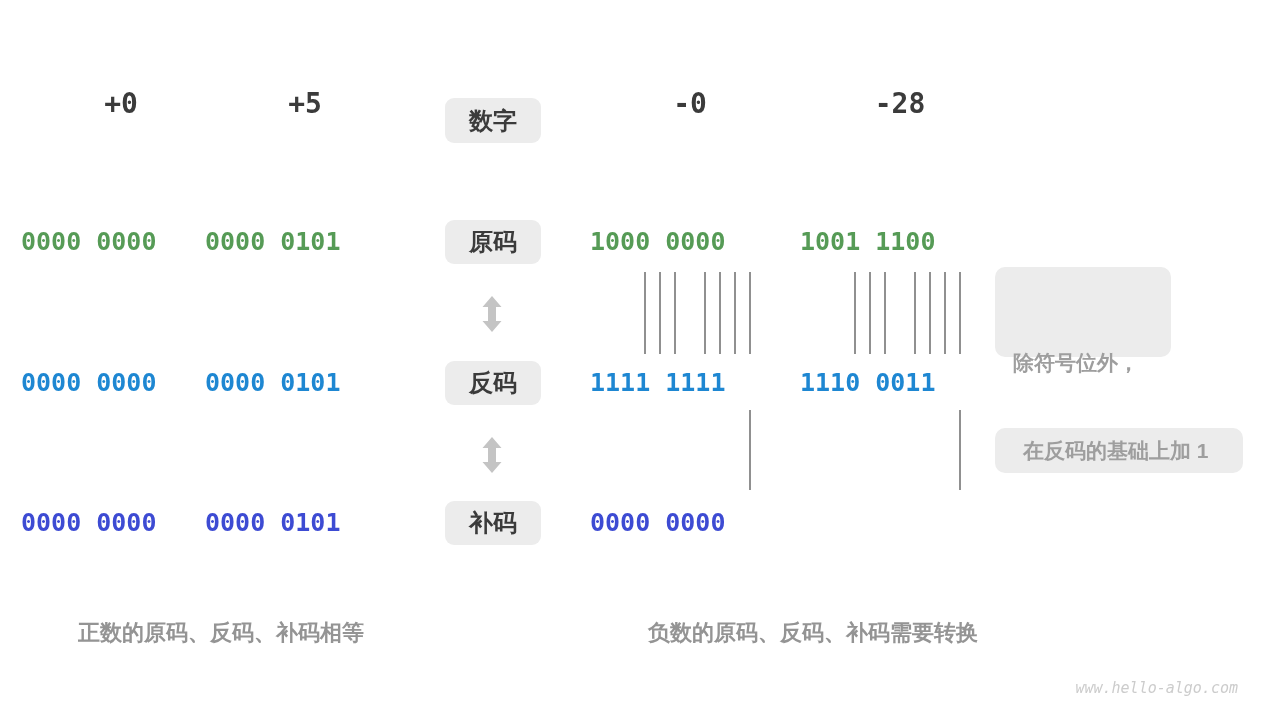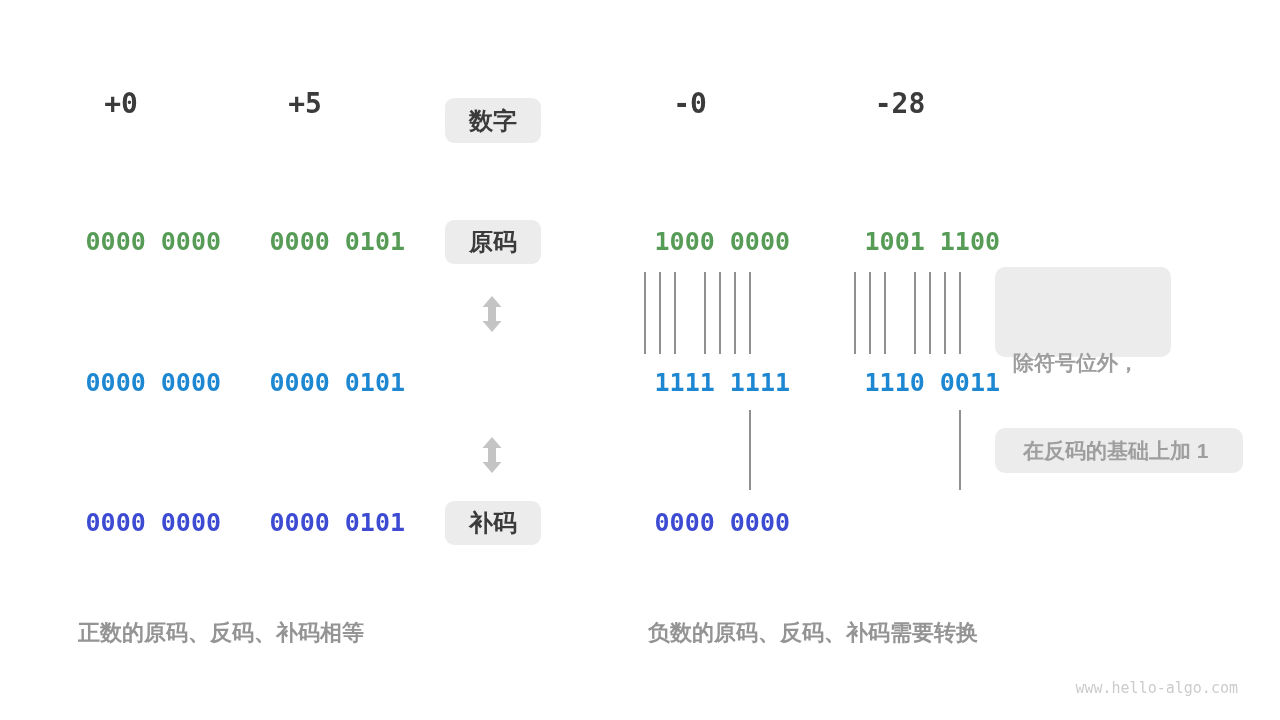--- a/index.html
+++ b/index.html
@@ -8,21 +8,21 @@
   .canvas { position: relative; width: 1280px; height: 720px; background: #ffffff; overflow: hidden; }
 
   
   .num-header {
     position: absolute; top: 86px; height: 36px; line-height: 36px; width: 200px;
     text-align: center; font-family: "DejaVu Sans Mono", monospace;
     font-weight: 700; font-size: 28px; color: var(--text-dark, #3b3b3b);
   }
   .bin {
     position: absolute; height: 32px; line-height: 32px; width: 200px;
-    text-align: right; font-family: "DejaVu Sans Mono", monospace;
+    text-align: left; font-family: "DejaVu Sans Mono", monospace;
     font-weight: 600; font-size: 25px; white-space: pre;
   }
   .col1 { left: 21px; }  .col2 { left: 205px; }  .col3 { left: 590px; }  .col4 { left: 800px; }
   .row1 { top: 226px; }  .row2 { top: 367px; }   .row3 { top: 507px; }
 
   .green  { color: var(--sign-magnitude-color, #569b56); }
   .blue   { color: var(--ones-complement-color, #1e87d2); }
   .indigo { color: var(--twos-complement-color, #3d4bd3); }
 
   .label-box {
@@ -56,20 +56,21 @@
     position: absolute; top: 618px; height: 30px; line-height: 30px;
     color: var(--caption-color, #949494); font-weight: 700; font-size: 22px; white-space: nowrap; margin-left: 23px;
   }
   .caption-left { left: 55px; }
   .caption-right { left: 625px; }
 
   .footer-url {
     position: absolute; right: 42px; top: 678px; height: 20px; line-height: 20px;
     font-family: "DejaVu Sans Mono", monospace; font-size: 15px;
     color: var(--footer-color, #cccccc);
+    font-style: italic;
   }
 </style>
 </head>
 <body>
 
 <div class="canvas">
 
   <div class="num-header col1">+0</div>
   <div class="num-header col2">+5</div>
   <div class="num-header col3">-0</div>
@@ -109,20 +110,23 @@
 
   <div class="annotation annotation-1">
     <span>除符号位外，</span>
     <span>对其余所有位取反</span>
   </div>
 
   <div class="bin row2 col1 blue">0000 0000</div>
   <div class="bin row2 col2 blue">0000 0101</div>
   <div class="bin row2 col3 blue">1111 1111</div>
   <div class="bin row2 col4 blue">1110 0011</div>
+  <div class="label-box box-row2 blue">
+    <span>反码</span>
+  </div>
 
   <div class="arrow-icon arrow-2">
     <svg viewBox="0 0 20 36">
         <path d="M10 0 L19.5 11 L14 11 L14 25 L19.5 25 L10 36 L0.5 25 L6 25 L6 11 L0.5 11 Z"></path>
       </svg>
   </div>
 
   <div class="vline" style="left:749px"></div>
   <div class="vline" style="left:959px"></div>
 

